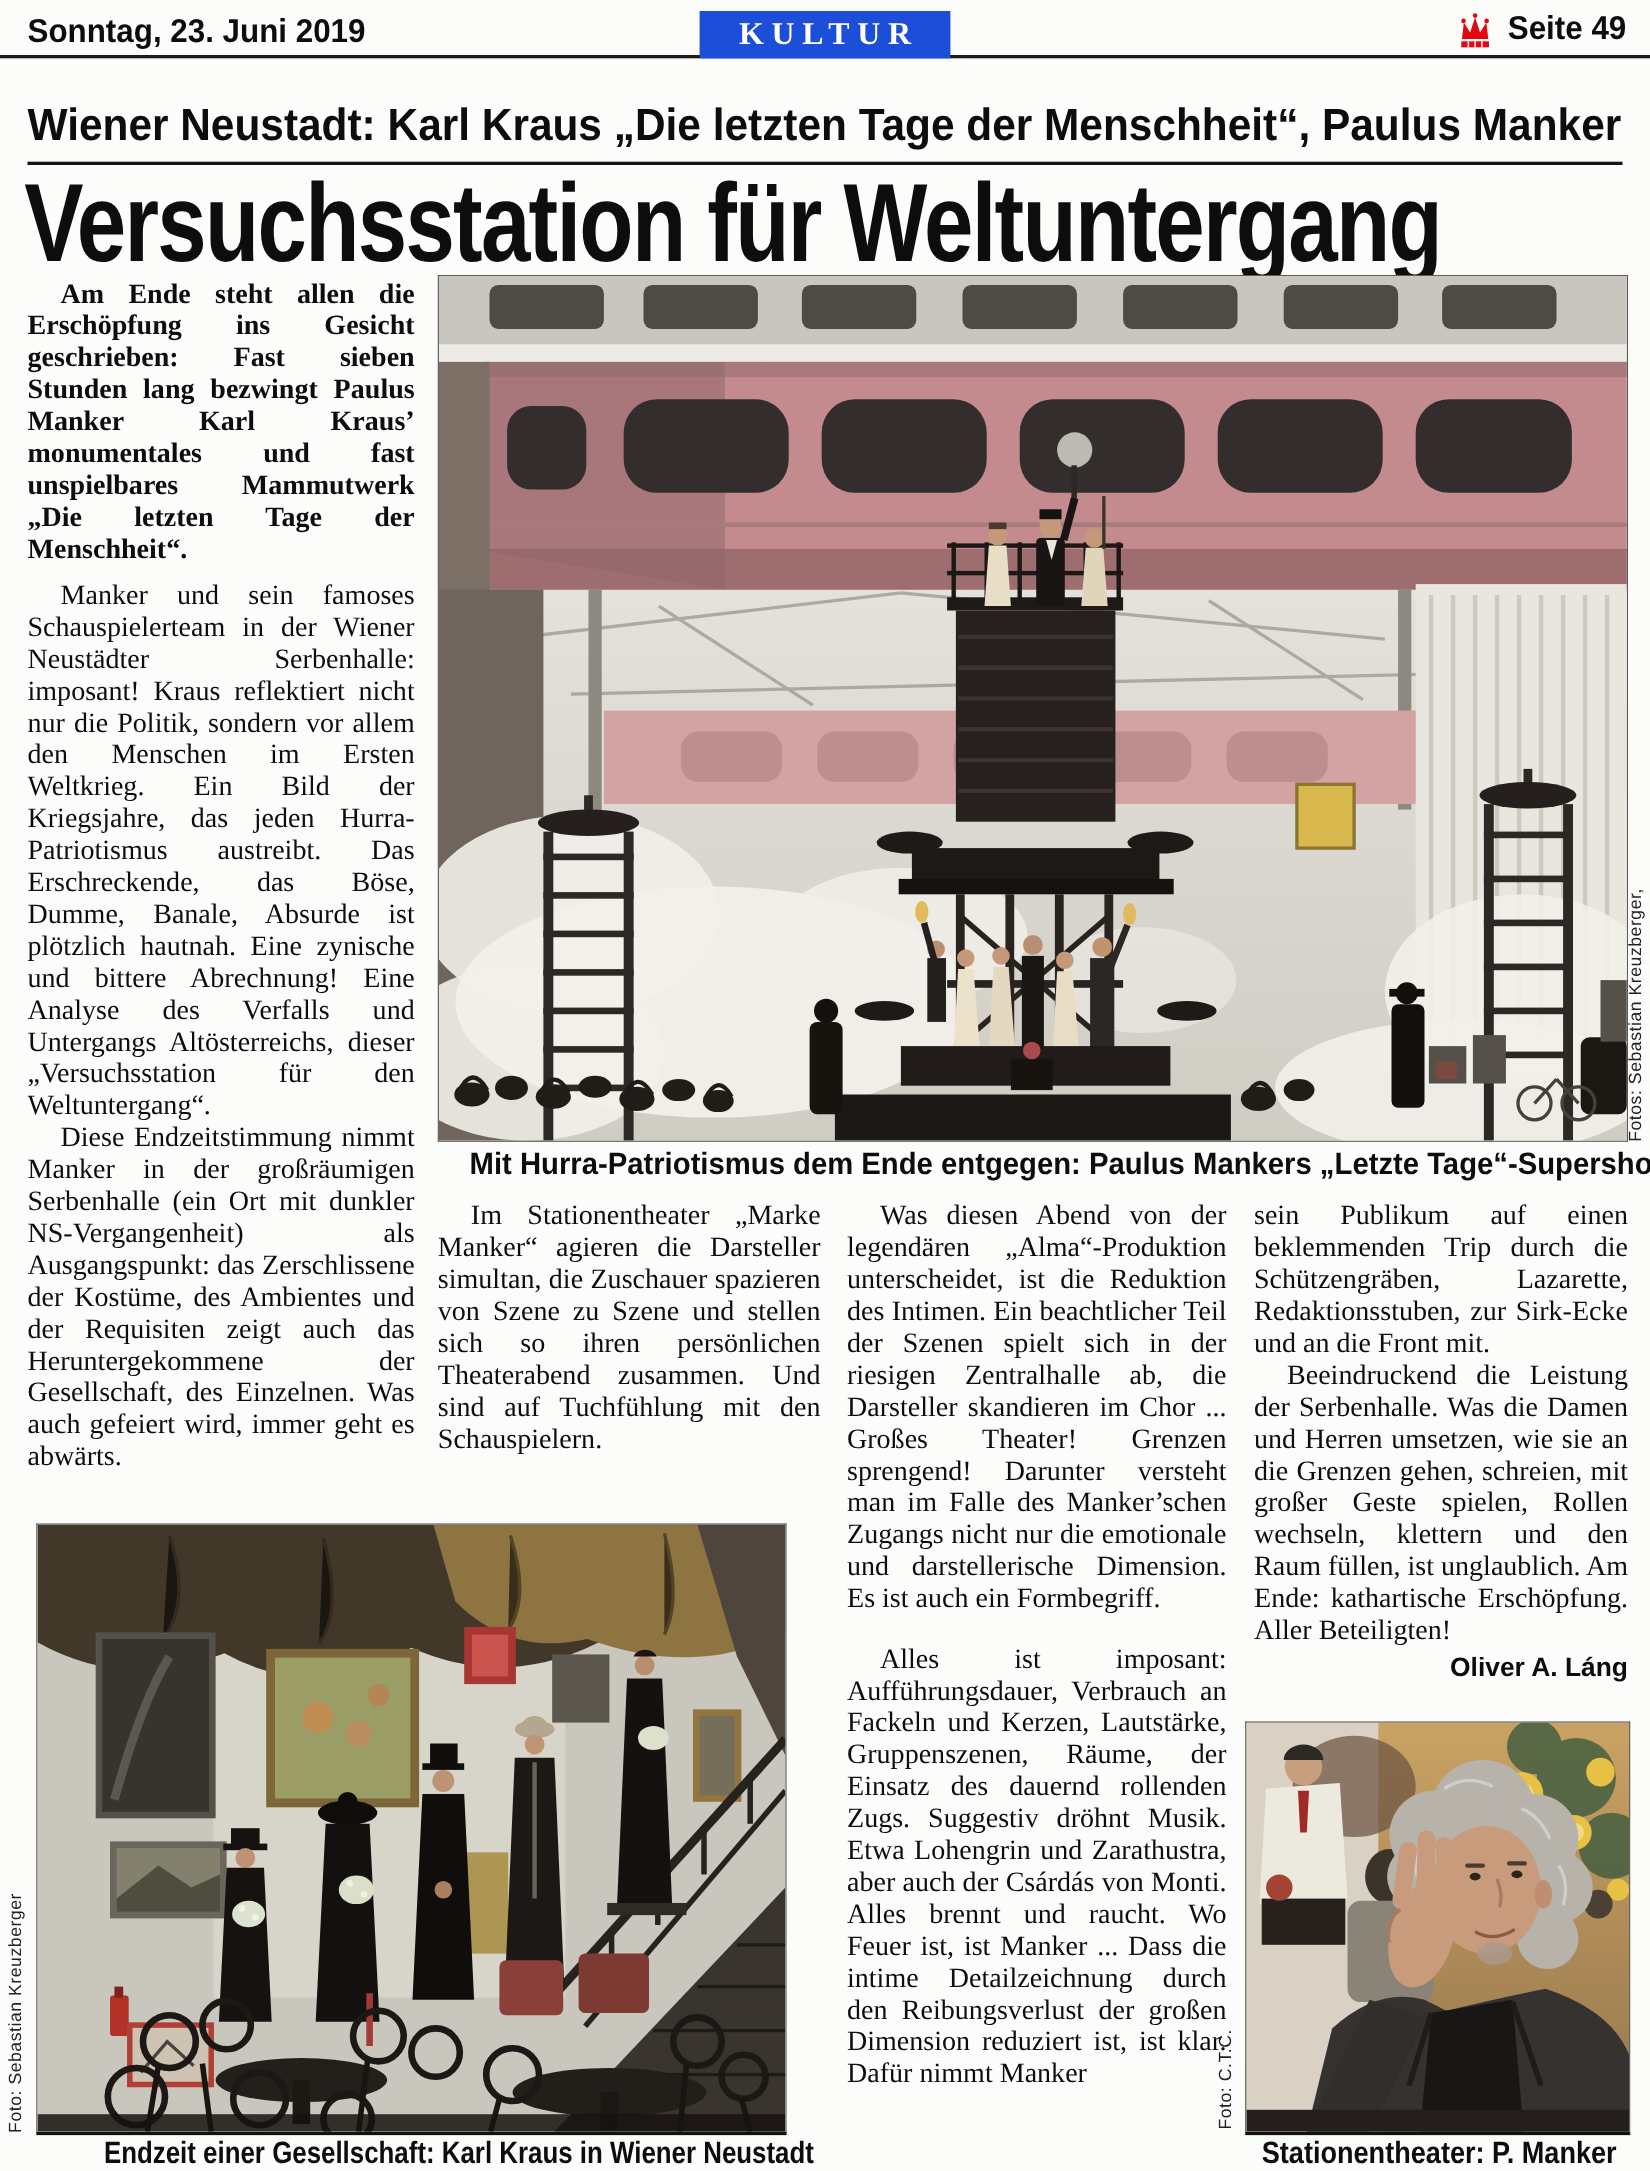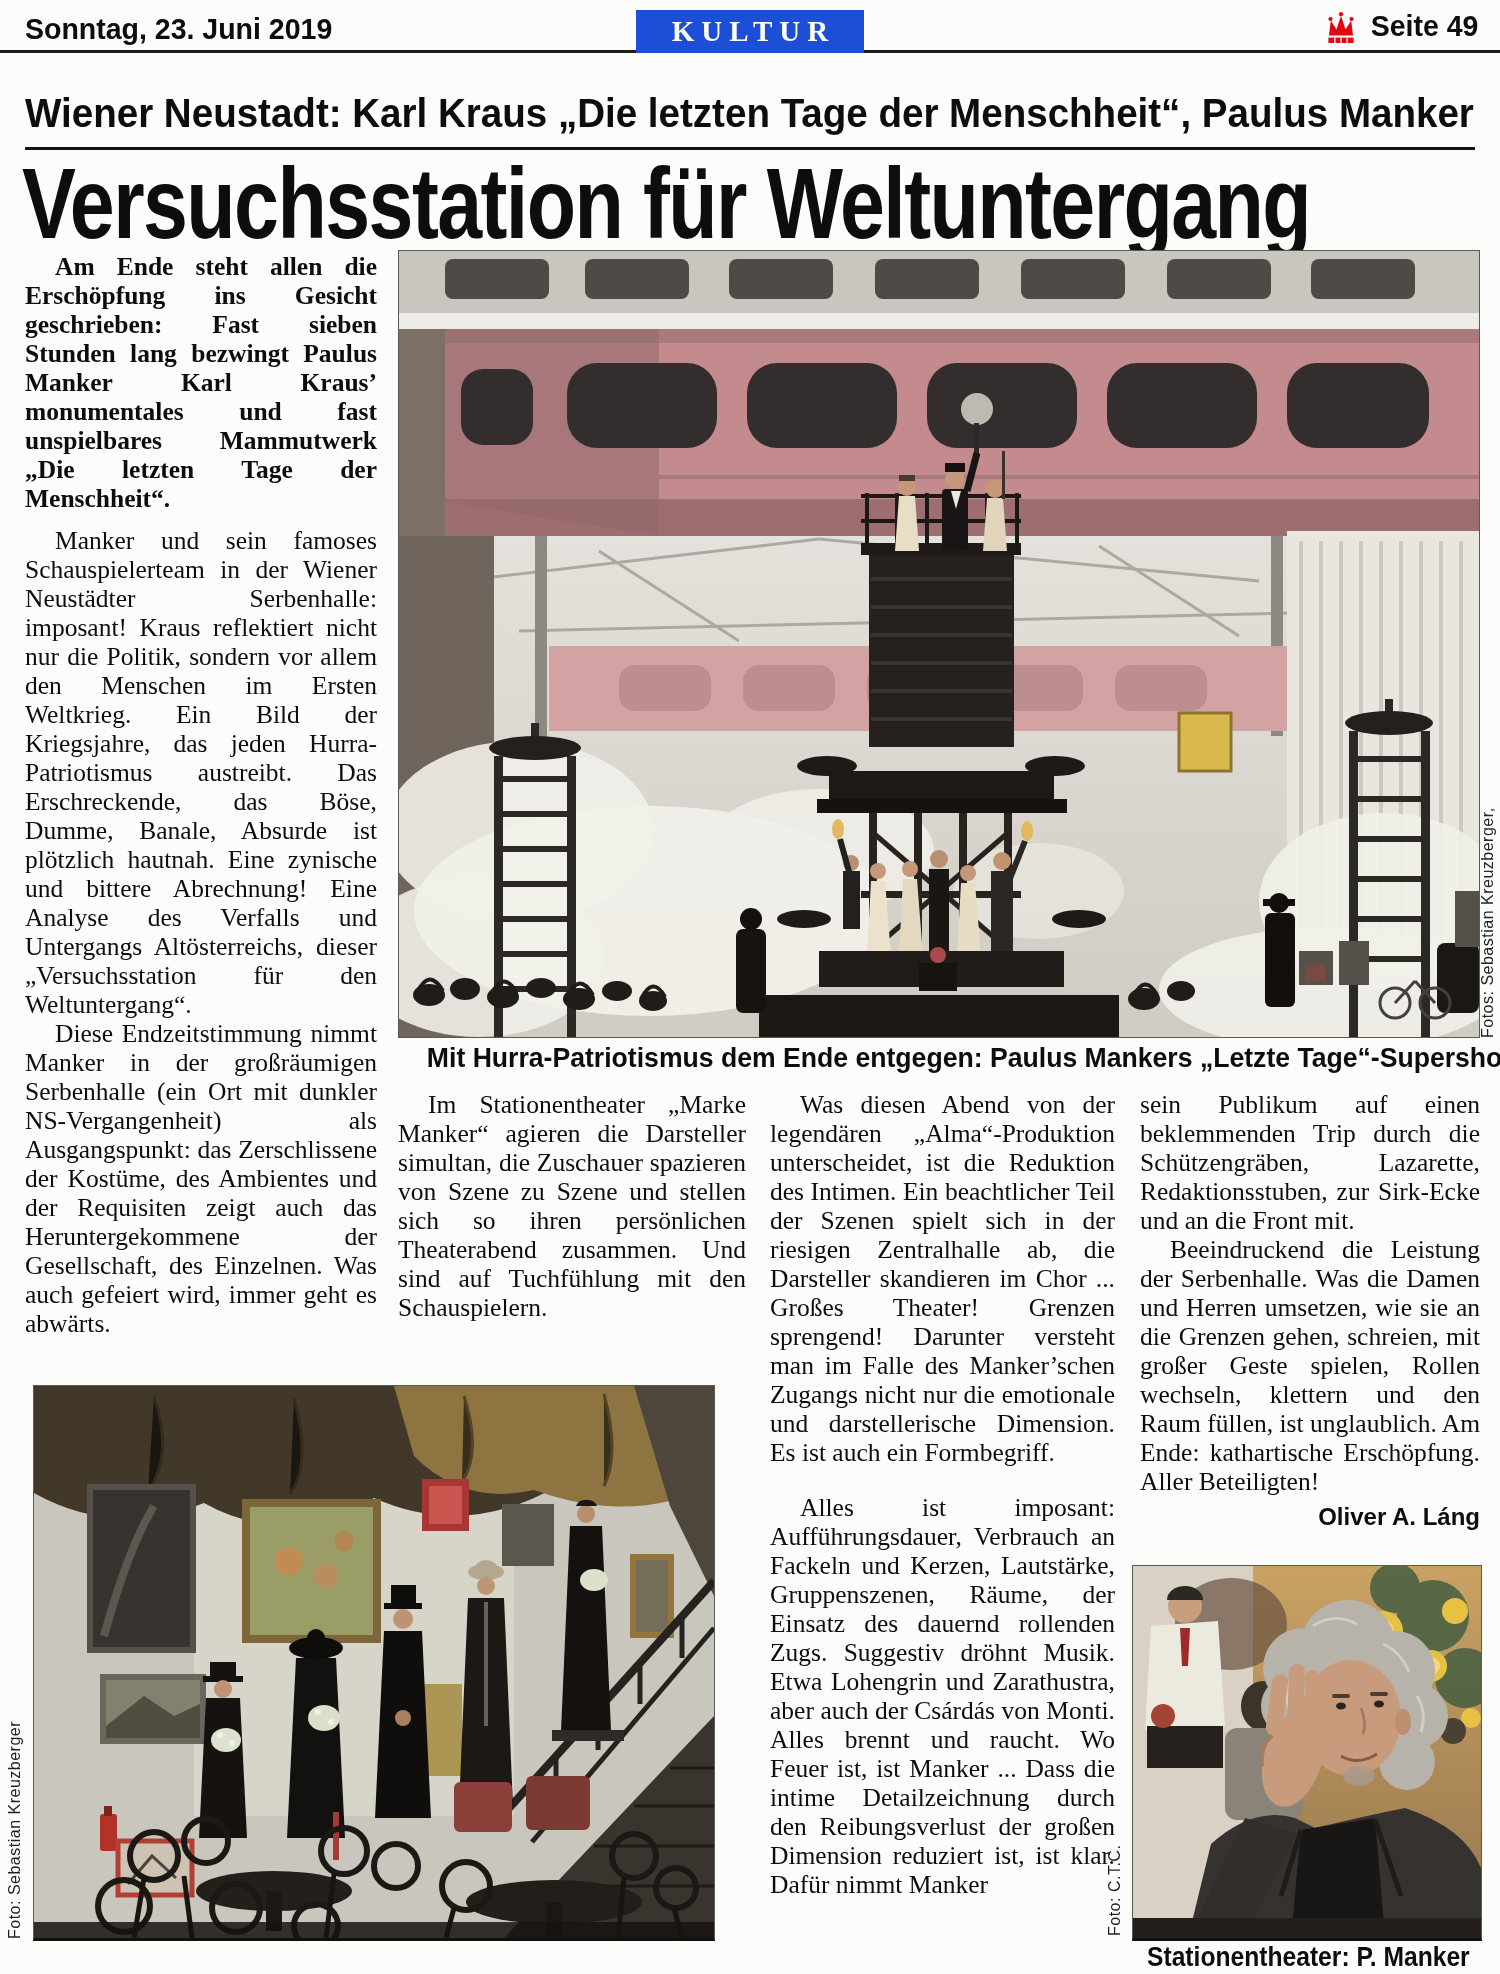--- a/index.html
+++ b/index.html
@@ -427,20 +427,23 @@
           <line x1="150" y1="490" x2="158" y2="552"></line>
         <line x1="300" y1="488" x2="292" y2="552"></line>
           <line x1="420" y1="522" x2="412" y2="552"></line>
         <line x1="590" y1="492" x2="584" y2="552"></line>
           <line x1="640" y1="522" x2="648" y2="552"></line>
       </g>
       <rect x="0" y="536" width="680" height="16" fill="#17130f" opacity=".85"></rect>
     </svg>
   </div>
   <div class="vcredit" style="left:6px;top:1683px;height:256px;">Foto: Sebastian Kreuzberger</div>
+  <div class="photo-caption" style="top:1941px;left:33px;width:680px;">
+    <span style="transform:scaleX(.84);">Endzeit einer Gesellschaft: Karl Kraus in Wiener Neustadt</span>
+  </div>
 
   <div class="photo" style="left:1132px;top:1565px;width:348px;height:372px;border-bottom:3px solid #111;">
     <svg width="348" height="372" viewBox="0 0 348 372">
       <defs>
         <linearGradient id="cafe" x1="0" y1="0" x2="0" y2="1">
           <stop offset="0" stop-color="#c9a263"></stop>
             <stop offset="1" stop-color="#95764e"></stop>
         </linearGradient>
       </defs>
       <rect width="348" height="372" fill="url(#cafe)"></rect>

